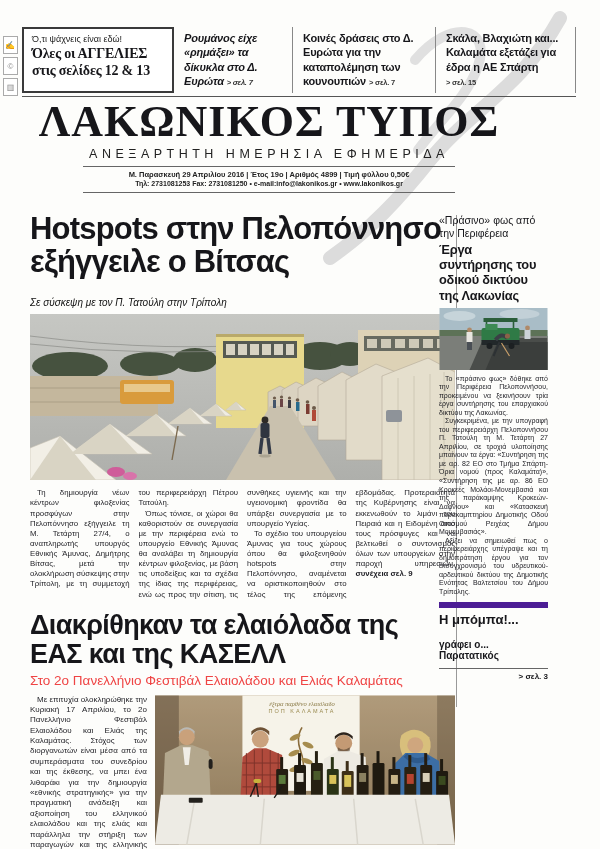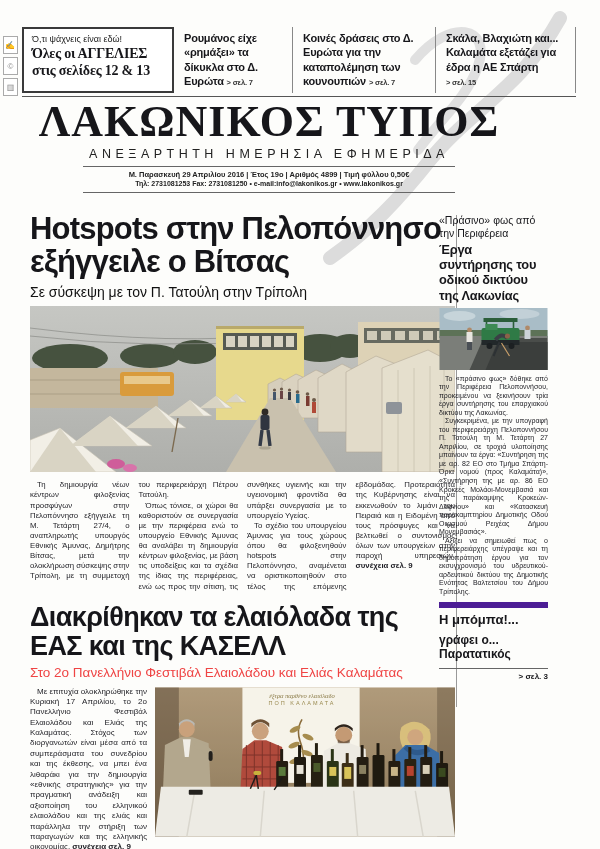--- a/index.html
+++ b/index.html
@@ -16,42 +16,42 @@
   .edge-stamps { position:absolute; left:3px; top:36px; z-index:2; display:flex; flex-direction:column; gap:3px; }
   .stamp { width:13px; height:16px; border:1px solid #aaa; color:#888; font-size:8px;
            display:flex; align-items:center; justify-content:center; background:#fff; }
 
   
   .teasers { position:absolute; left:22px; top:27px; width:554px; height:66px; display:flex; z-index:1; }
   .teaser-box { width:152px; box-sizing:border-box; border:2px solid #3a3a3a; background:#fff; padding:5px 8px 12px; }
   .t-pre  { font-size:9px; color:#222; margin-bottom:1px; }
   .t-main { font-size:14px; font-weight:bold; line-height:1.22; letter-spacing:-0.2px;font-family:Liberation Serif, serif; }
   .teaser { box-sizing:border-box; padding:4px 6px 0 10px; font-size:11px; font-weight:bold; line-height:1.3; letter-spacing:-0.2px; }
-  .teaser.w2 { width:118px; }
+  .teaser.w2 { width:118px;font-style:italic; }
   .teaser.w3 { width:143px; border-left:1px solid #888; }
   .teaser.w4 { width:141px; border-left:1px solid #888; border-right:1px solid #888; }
   .t-page { font-size:7.5px; font-weight:bold; color:#333; white-space:nowrap; }
 
   .rule-top { position:absolute; left:22px; top:96px; width:554px; height:1px; background:#555; z-index:1; }
 
   
   .masthead { position:absolute; left:0; top:100px; width:538px; text-align:center; z-index:1; }
   .mast-title { font-family:"Liberation Serif", serif; font-weight:bold; font-size:44px; line-height:1.02; letter-spacing:1px; }
   .mast-sub   { font-size:12.5px; letter-spacing:4.5px; margin-top:2px; color:#222; }
   .mast-rule  { width:372px; height:1px; background:#666; margin:5px auto 0; }
   .mast-date  { font-size:7.5px; font-weight:bold; margin-top:3px; color:#222; }
   .mast-contact { font-size:7px; font-weight:bold; margin-top:1px; color:#222; }
 
   
   .vline { position:absolute; left:456px; top:215px; width:1px; height:492px; background:#999; z-index:1; }
   .main-left { position:absolute; left:30px; top:212px; width:425px; z-index:1; }
   .sidebar   { position:absolute; left:439px; top:214px; width:109px; z-index:1; }
 
   .h1 { font-size:31px; font-weight:bold; line-height:1.07; letter-spacing:-0.8px; }
-  .sub1 { font-size:14px; margin-top:6px; color:#111; }
+  .sub1 { font-size:10px; margin-top:19px; color:#111;font-style:italic; }
   .photo-main { margin-top:6px; width:425px; height:166px; display:block; }
   .bodycols { margin-top:8px; height:114px; overflow:hidden; column-count:4; column-gap:9px;
               font-size:7.8px; line-height:1.3; text-align:justify; color:#1c1c22; }
   .bodycols p, .oletext p { margin:0; text-indent:7px; }
   .cont { font-weight:bold; }
 
   .h2 { font-size:27px; font-weight:bold; line-height:1.06; letter-spacing:-0.6px; margin-top:9px; }
   .sub2 { font-size:13.5px; margin-top:4px; color:#ef4444; }
   .bottom-row { display:flex; margin-top:7px; gap:8px; }
   .oletext { width:117px; font-size:8px; line-height:1.3; text-align:justify; color:#1c1c22; }
@@ -62,21 +62,21 @@
   .ob2 { font-size:5.5px; letter-spacing:2px; color:#9a8a50; margin-top:1px; }
 
   
   .kicker { font-size:10.5px; line-height:1.25; color:#16161a; }
   .h3 { font-size:12.8px; font-weight:bold; line-height:1.18; letter-spacing:-0.2px; margin-top:2px; }
   .photo-road { margin-top:5px; width:109px; height:62px; display:block; }
   .sb-body { margin-top:5px; font-size:7px; line-height:1.22; text-align:justify; color:#1c1c22; }
   .sb-body p { margin:0; text-indent:6px; }
   .bomb { margin-top:6px; border-top:6px solid #4c1d95; padding-top:4px; }
   .bomb-title { font-size:13px; font-weight:bold; }
-  .bomb-byline { font-size:12px; font-weight:bold; margin-top:6px; }
+  .bomb-byline { font-size:10px; font-weight:bold; margin-top:12px; }
   .bomb-rule { margin-top:7px; border-top:1px solid #666; }
   .bomb-page { font-size:8px; font-weight:bold; text-align:right; margin-top:3px; }
 
   
   .ad { position:relative; margin-top:6px; width:109px; height:130px; background:#0d0d0d; overflow:hidden; }
   .diamond { position:absolute; left:50%; }
   .d1 { width:62px; height:62px; top:6px;  margin-left:-31px; background:#242424; transform:rotate(45deg); }
   .d2 { width:52px; height:52px; top:28px; margin-left:-26px; background:#303030; transform:rotate(45deg); }
   .d3 { width:40px; height:40px; top:52px; margin-left:-20px; background:#3b3b3b; transform:rotate(45deg); }
   .ad-brand { position:absolute; left:0; top:52px; width:100%; display:flex; align-items:center; justify-content:center; gap:4px;

